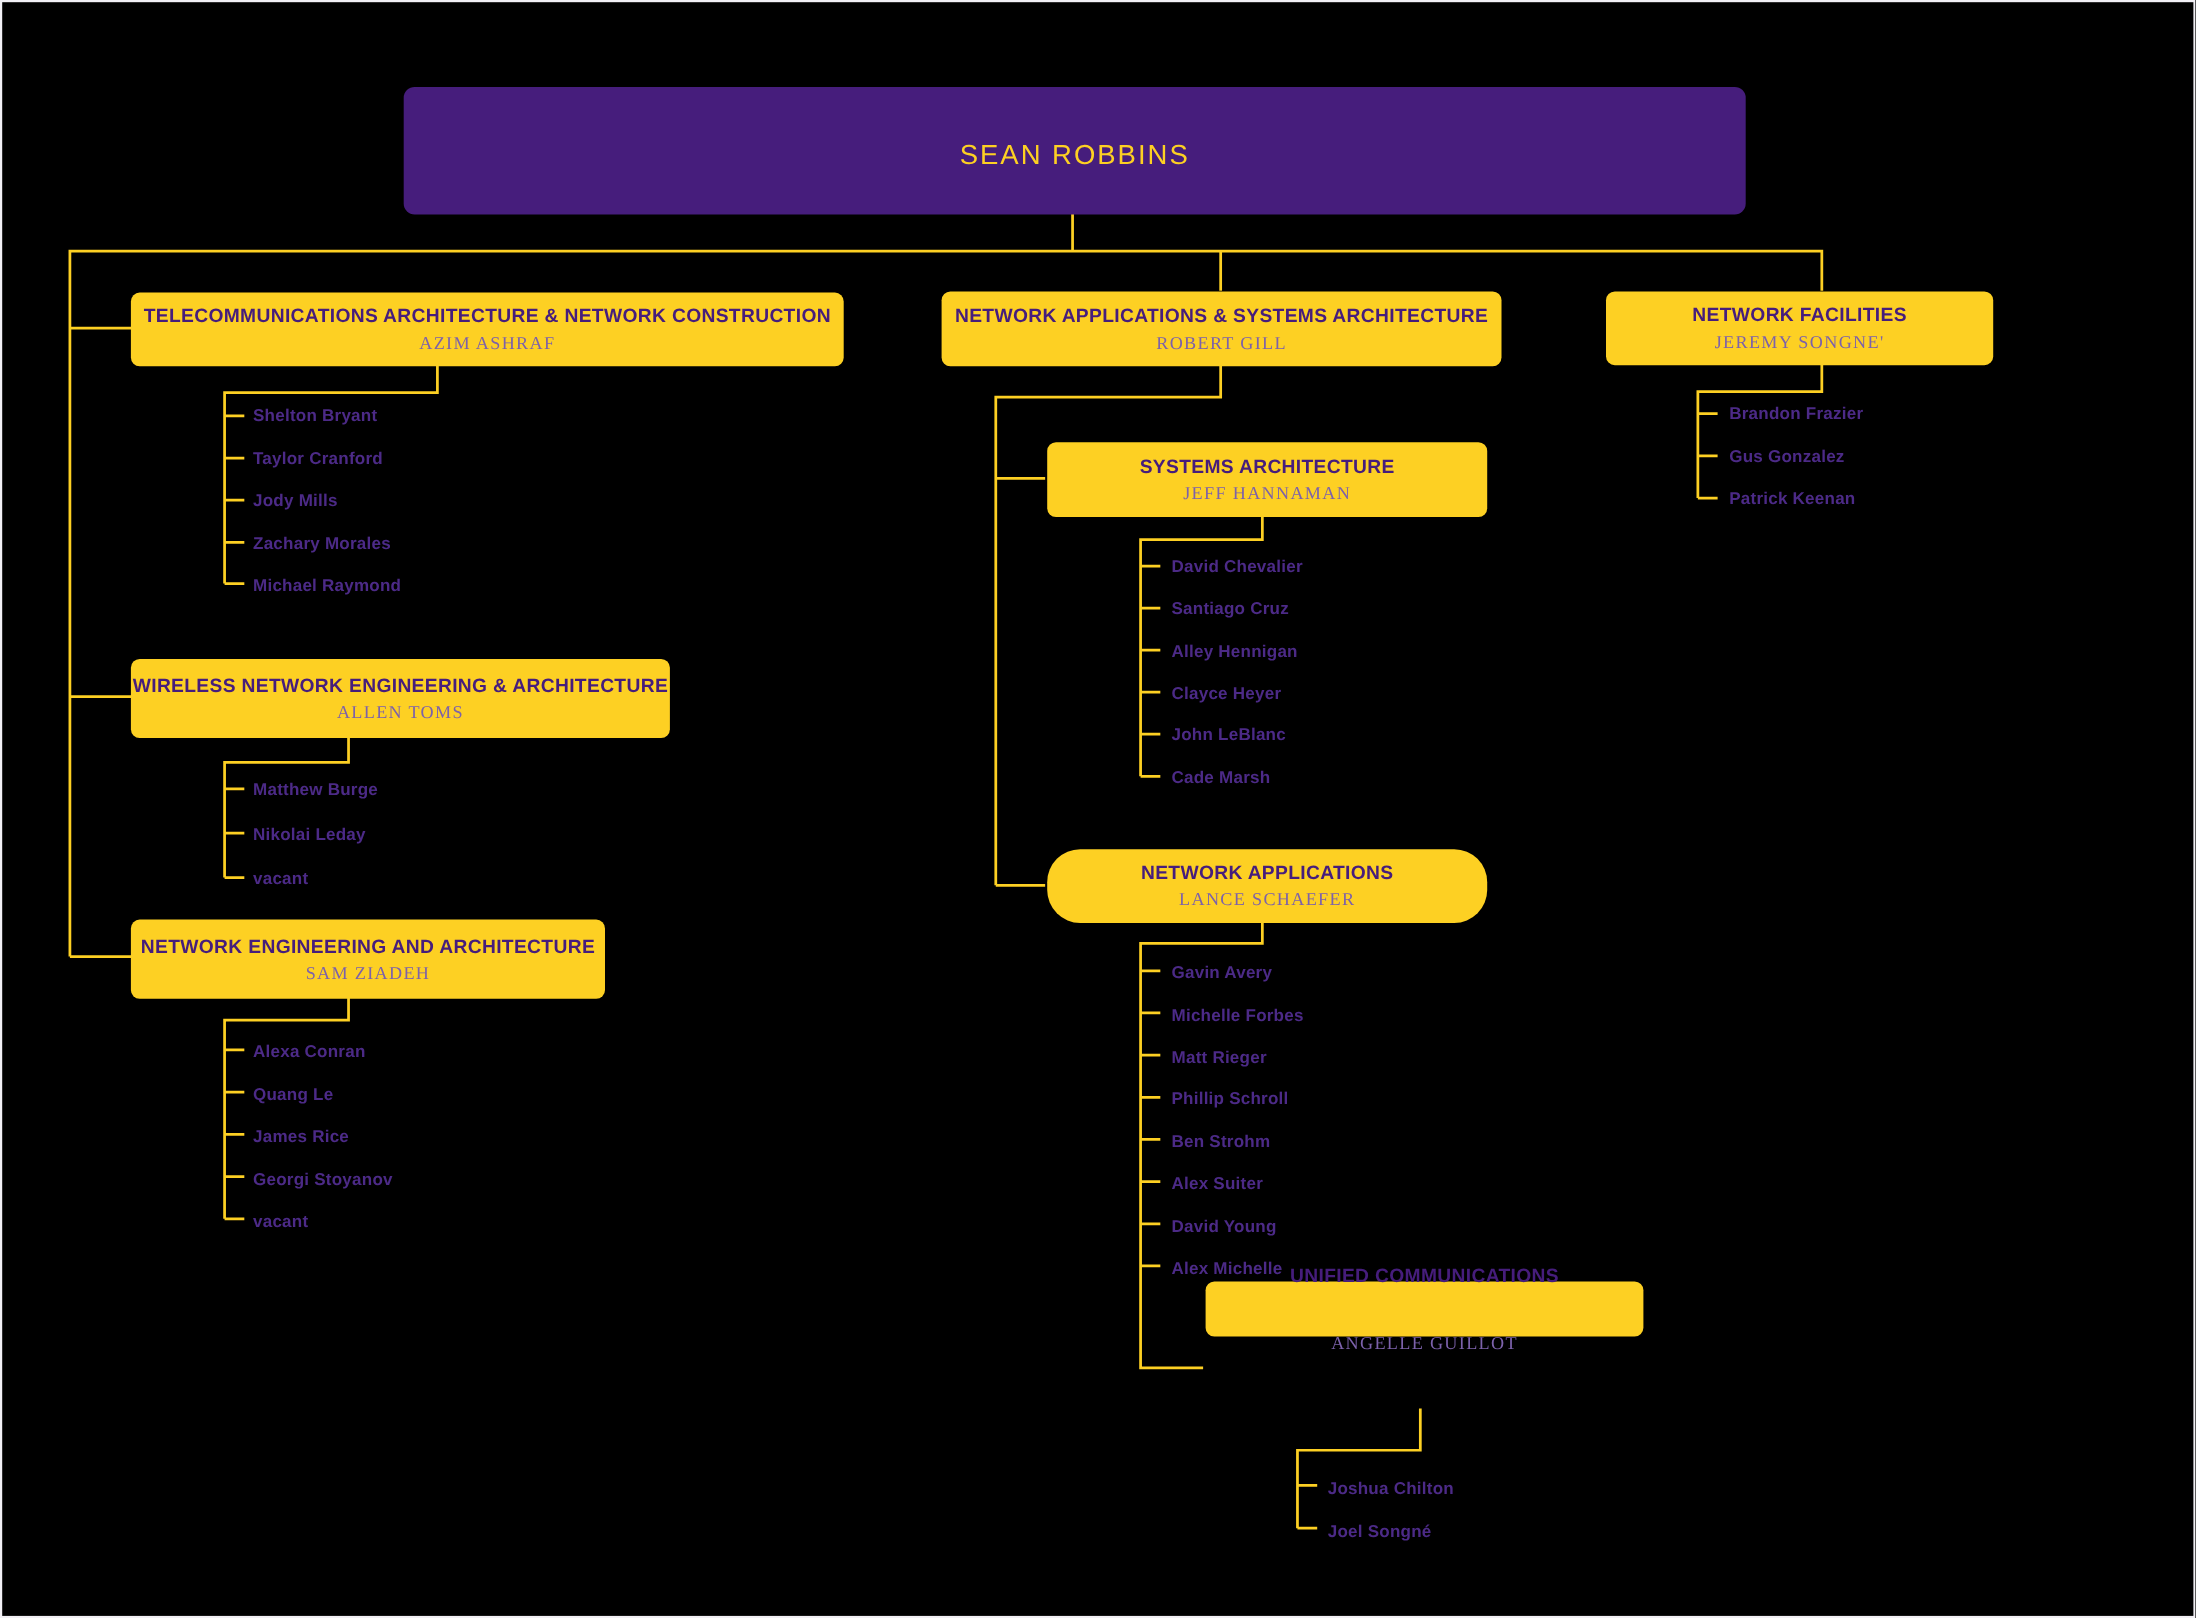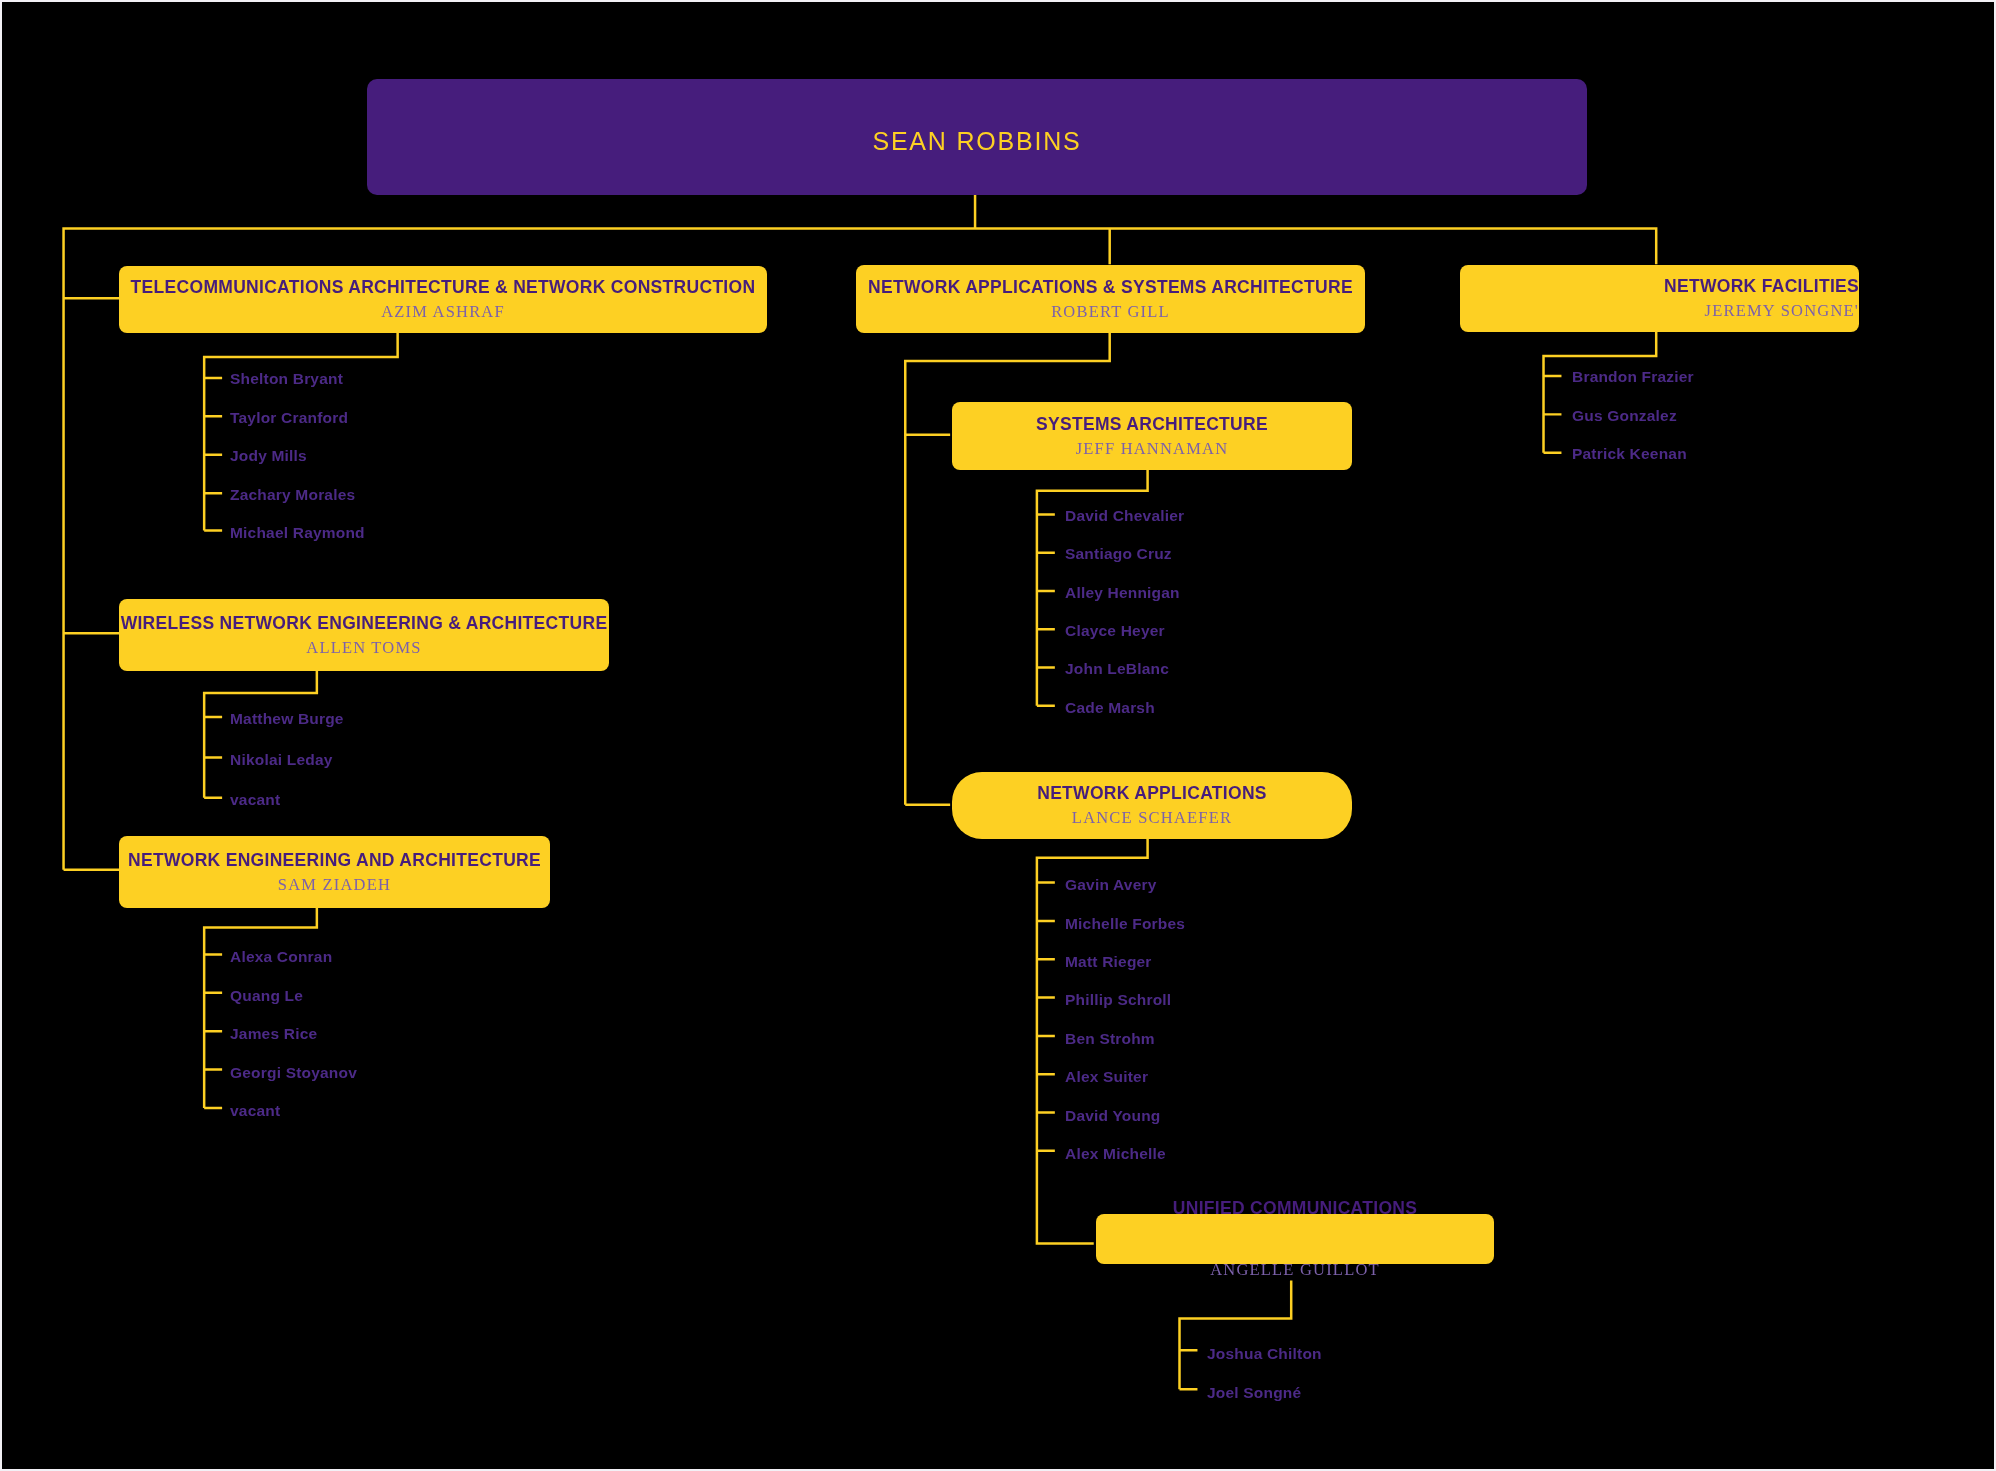--- a/index.html
+++ b/index.html
@@ -98,26 +98,26 @@
   <div class="node dept" style="left:950px;top:400px;width:400px;height:68px;">
     <div class="dept-title">SYSTEMS ARCHITECTURE</div>
     <div class="dept-name">JEFF HANNAMAN</div>
   </div>
 
   <div class="node dept" style="left:950px;top:770px;width:400px;height:67px;border-radius:30px;">
     <div class="dept-title">NETWORK APPLICATIONS</div>
     <div class="dept-name">LANCE SCHAEFER</div>
   </div>
 
-  <div class="node dept" style="left:1094px;top:1212px;width:398px;height:50px;gap:37px;">
+  <div class="node dept" style="left:1094px;top:1163px;width:398px;height:50px;gap:37px;">
     <div class="dept-title">UNIFIED COMMUNICATIONS</div>
     <div class="dept-name">ANGELLE GUILLOT</div>
   </div>
 
-  <div class="node dept" style="left:1458px;top:263px;width:399px;height:67px;align-items:flex-end;">
+  <div class="node dept" style="left:1458px;top:263px;width:352px;height:67px;">
     <div class="dept-title">NETWORK FACILITIES</div>
     <div class="dept-name">JEREMY SONGNE'</div>
   </div>
 
   <ul class="members" style="left:228px;top:358px;--row:38.5px;">
     <li>Shelton Bryant</li>
     <li>Taylor Cranford</li>
     <li>Jody Mills</li>
     <li>Zachary Morales</li>
     <li>Michael Raymond</li>

